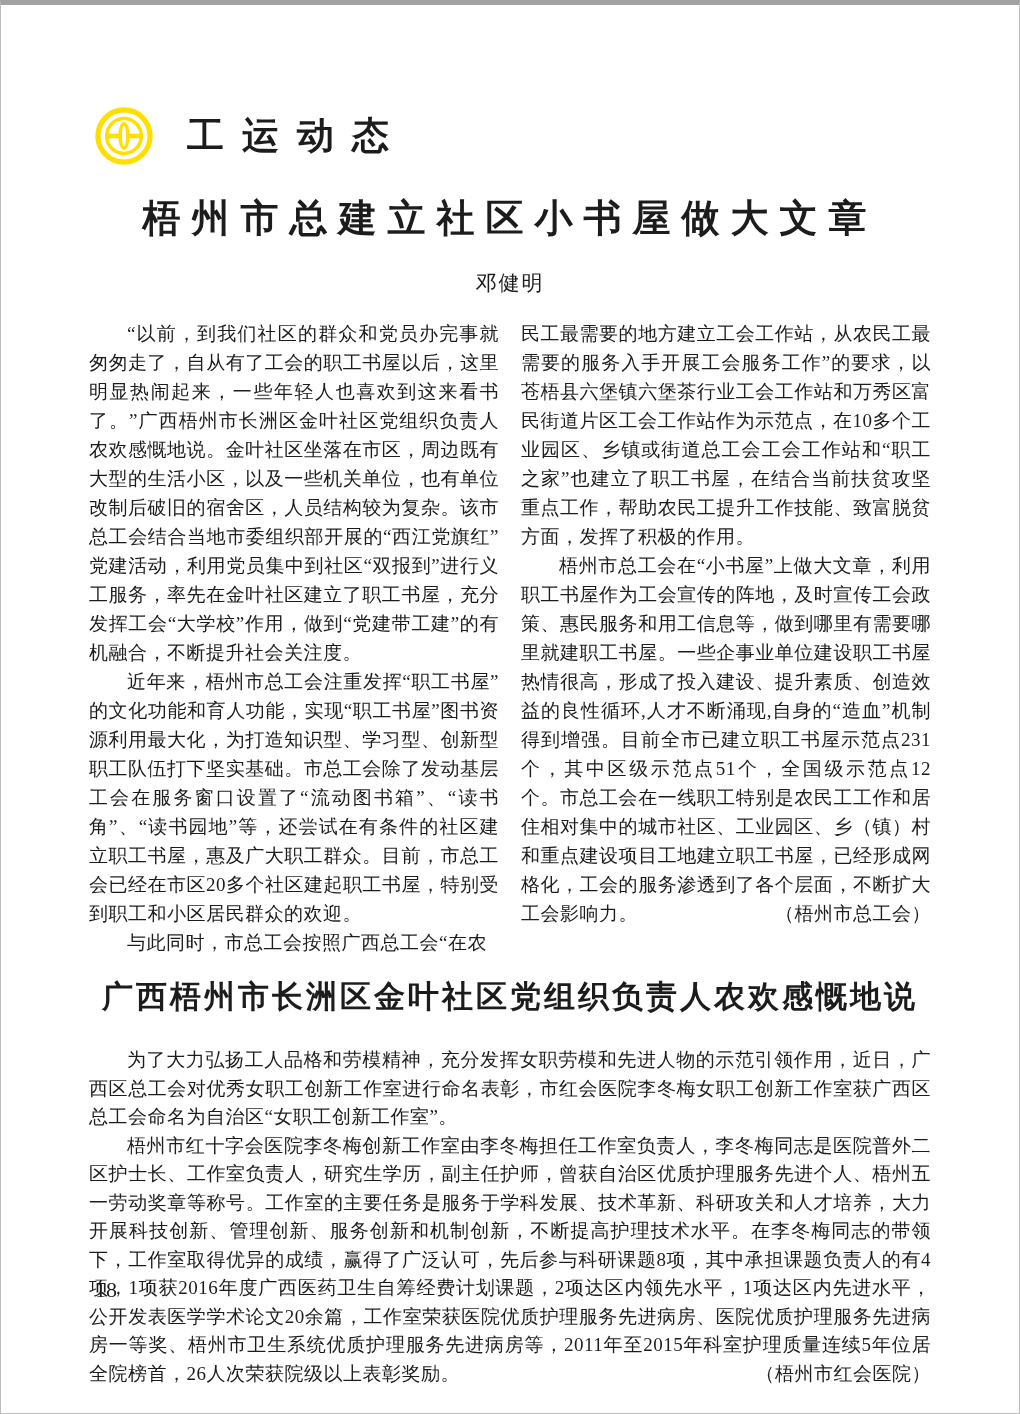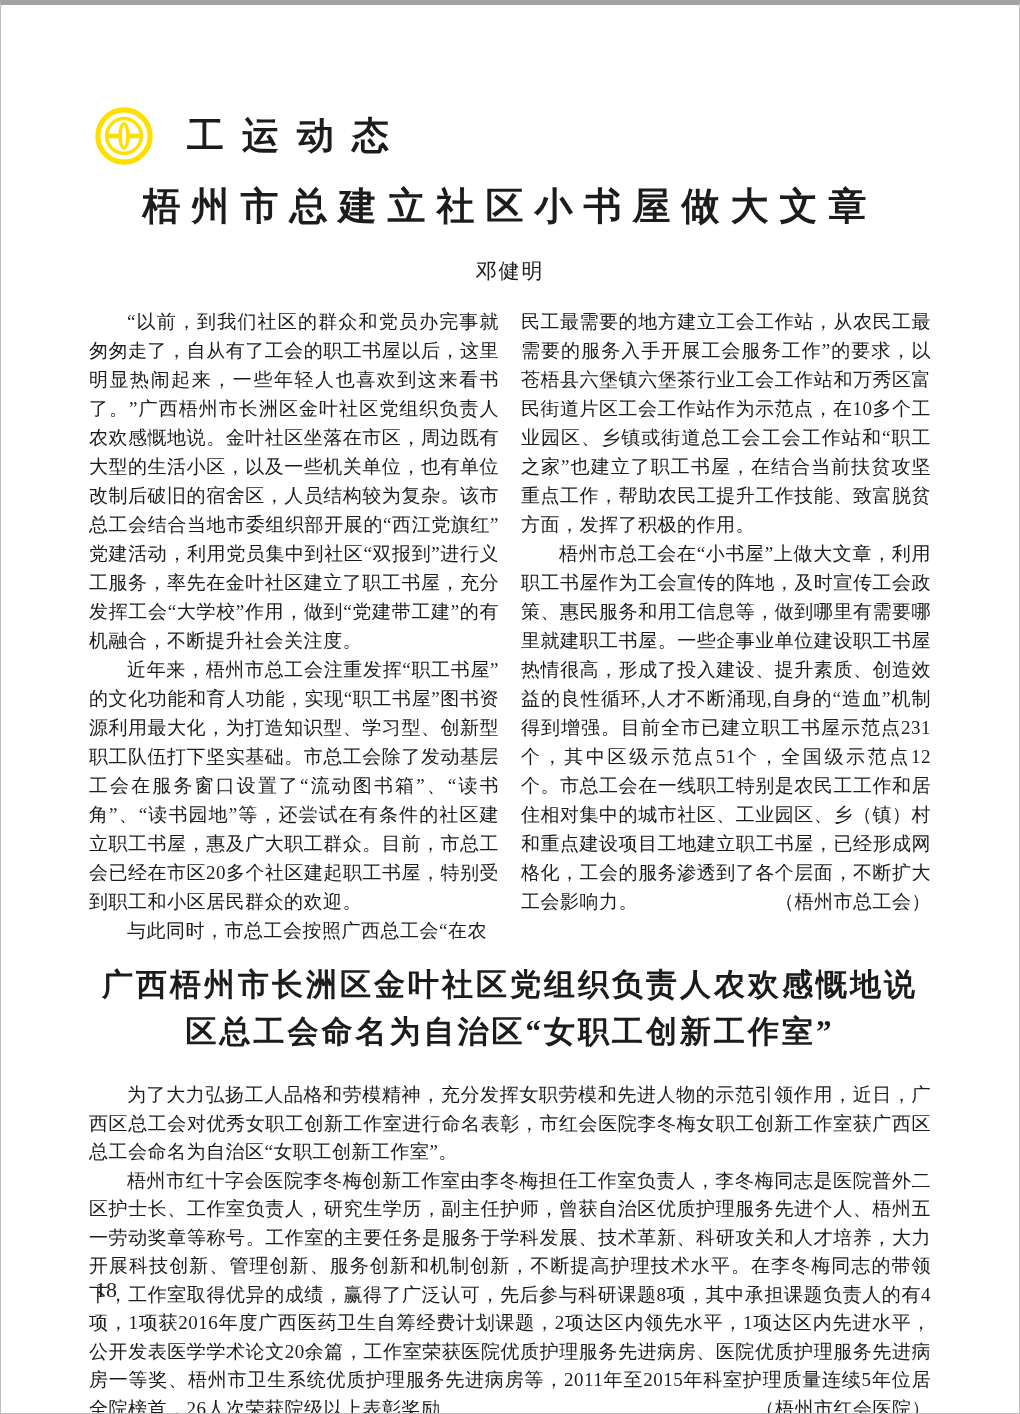--- a/index.html
+++ b/index.html
@@ -13,21 +13,21 @@
   .content{padding:0 88px;}
   
   .masthead{display:flex;align-items:center;margin:102px 0 0 6px;}
   .logo{width:58px;height:58px;flex:0 0 auto;}
   .section-label{
     margin-left:34px;font-size:37px;font-weight:bold;letter-spacing:18px;
     font-family:"Liberation Serif","DejaVu Serif",serif;
   }
   
   .a1-title{
-    margin-top:16px;text-align:center;font-size:38px;font-weight:bold;
+    margin-top:28px;text-align:center;font-size:38px;font-weight:bold;
     letter-spacing:11px;white-space:nowrap;
   }
   .a1-author{margin-top:14px;text-align:center;font-size:21px;letter-spacing:2px;font-family:Liberation Serif, serif;}
   .cols{display:flex;gap:22px;margin-top:22px;}
   .col{flex:1 1 0;min-width:0;}
   .p{
     margin:0;font-size:19px;line-height:29px;text-align:justify;
     letter-spacing:0.5px;
   }
   .ind{text-indent:2em;}
@@ -74,21 +74,20 @@
         <div class="col">
           <p class="p">民工最需要的地方建立工会工作站，从农民工最需要的服务入手开展工会服务工作”的要求，以苍梧县六堡镇六堡茶行业工会工作站和万秀区富民街道片区工会工作站作为示范点，在10多个工业园区、乡镇或街道总工会工会工作站和“职工之家”也建立了职工书屋，在结合当前扶贫攻坚重点工作，帮助农民工提升工作技能、致富脱贫方面，发挥了积极的作用。</p>
           <p class="p ind"><span>梧州市总工会在“小书屋”上做大文章，利用职工书屋作为工会宣传的阵地，及时宣传工会政策、惠民服务和用工信息等，做到哪里有需要哪里就建职工书屋。一些企事业单位建设职工书屋热情很高，形成了投入建设、提升素质、创造效益的良性循环,人才不断涌现,自身的“造血”机制得到增强。目前全市已建立职工书屋示范点231个，其中区级示范点51个，全国级示范点12个。市总工会在一线职工特别是农民工工作和居住相对集中的城市社区、工业园区、乡（镇）村和重点建设项目工地建立职工书屋，已经形成网格化，工会的服务渗透到了各个层面，不断扩大工会影响力。</span><span class="attr">（梧州市总工会）</span></p>
         </div>
       </div>
     </article>
 
     <article>
       <h2 class="a2-title">
         <span style="display:block">广西梧州市长洲区金叶社区党组织负责人农欢感慨地说</span>
-        <span style="display:block">区总工会命名为自治区“女职工创新工作室”</span>
       </h2>
       <div class="a2-body">
         <p class="p ind">为了大力弘扬工人品格和劳模精神，充分发挥女职劳模和先进人物的示范引领作用，近日，广西区总工会对优秀女职工创新工作室进行命名表彰，市红会医院李冬梅女职工创新工作室获广西区总工会命名为自治区“女职工创新工作室”。</p>
         <p class="p ind"><span>梧州市红十字会医院李冬梅创新工作室由李冬梅担任工作室负责人，李冬梅同志是医院普外二区护士长、工作室负责人，研究生学历，副主任护师，曾获自治区优质护理服务先进个人、梧州五一劳动奖章等称号。工作室的主要任务是服务于学科发展、技术革新、科研攻关和人才培养，大力开展科技创新、管理创新、服务创新和机制创新，不断提高护理技术水平。在李冬梅同志的带领下，工作室取得优异的成绩，赢得了广泛认可，先后参与科研课题8项，其中承担课题负责人的有4项，1项获2016年度广西医药卫生自筹经费计划课题，2项达区内领先水平，1项达区内先进水平，公开发表医学学术论文20余篇，工作室荣获医院优质护理服务先进病房、医院优质护理服务先进病房一等奖、梧州市卫生系统优质护理服务先进病房等，2011年至2015年科室护理质量连续5年位居全院榜首，26人次荣获院级以上表彰奖励。</span><span class="attr">（梧州市红会医院）</span></p>
       </div>
     </article>
 
   </div>
 
   <div class="page-number">18</div>

